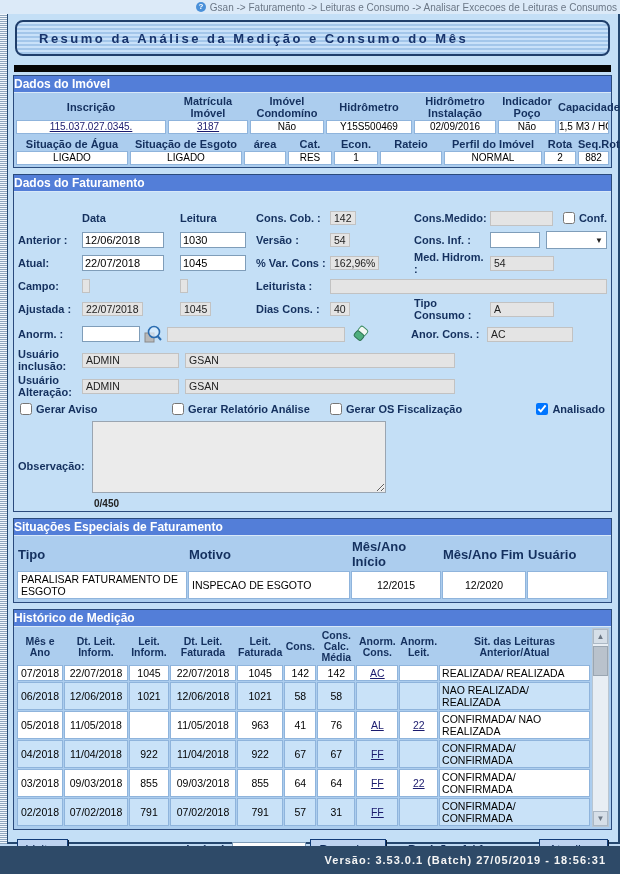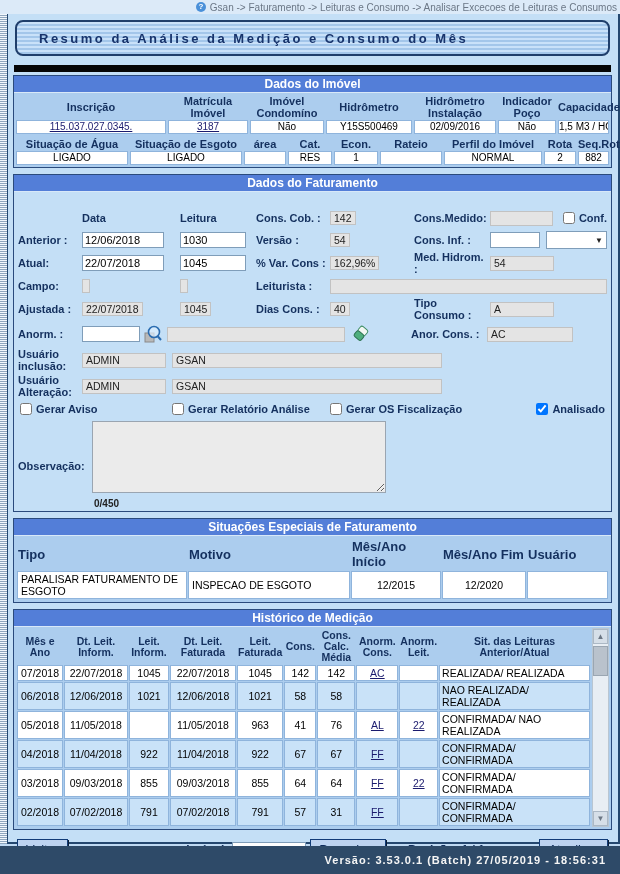--- a/index.html
+++ b/index.html
@@ -8,38 +8,38 @@
   .breadcrumb-bar{height:14px;background:#DCEAF8;display:flex;justify-content:flex-end;align-items:center;gap:4px;font-size:10px;color:#6B7786;padding-right:3px;flex:0 0 auto}
   .help-icon{width:10px;height:10px;border-radius:50%;background:#4A90D9;color:#fff;font-size:8px;line-height:10px;text-align:center;font-weight:bold;flex:0 0 auto}
   
   .frame{flex:1;display:flex;min-height:0}
   .left-stripe{flex:0 0 8px;background:repeating-linear-gradient(180deg,#F2F7FC 0 1px,#8FA6BE 1px 2px);border-right:1px solid #24476F}
   .main{flex:1;background:#C4DFF6;border-right:2px solid #24476F;border-bottom:2px solid #24476F;padding:4px 6px 4px 5px;display:flex;flex-direction:column;min-width:0}
   .title-box{height:36px;flex:0 0 auto;border:2px solid #1F3E6B;border-radius:8px;background:repeating-linear-gradient(180deg,#C9E1F9 0 2px,#A3C6EA 2px 4px);display:flex;align-items:center;padding-left:22px;margin:2px 2px 9px 2px;font-size:13px;font-weight:bold;letter-spacing:2.5px;color:#17336B}
   .black-bar{height:7px;background:#060606;margin:0 1px 3px 1px;flex:0 0 auto}
   
   .panel{border:1px solid #2A4A7C;background:#ACCDEE;margin-bottom:6px;flex:0 0 auto}
-  .panel-header{background:#537ED8;color:#fff;font-weight:bold;font-size:12px;text-align:center;height:17px;line-height:16px;border-bottom:1px solid #D8E8F8}
+  .panel-header{background:#537ED8;color:#fff;font-weight:bold;font-size:12px;height:17px;line-height:16px;border-bottom:1px solid #D8E8F8}
   .fatbg{background:#C4DFF6}
   
   .ihead{display:flex;align-items:center;text-align:center;font-size:11px;font-weight:bold;color:#14305E;padding:2px 2px 1px;gap:2px}
   .ihead>div{line-height:12px}
   .ival{display:flex;gap:2px;padding:0 2px 2px}
   .ival>div{background:#fff;border:1px solid #8FB4DC;height:14px;line-height:12px;font-size:10px;text-align:center;overflow:hidden;white-space:nowrap}
   .a1{flex:0 0 150px}.a2{flex:0 0 80px}.a3{flex:0 0 74px}.a4{flex:0 0 86px}.a5{flex:0 0 82px}.a6{flex:0 0 58px}.a7{flex:1}
   .b1{flex:0 0 112px}.b2{flex:0 0 112px}.b3{flex:0 0 42px}.b4{flex:0 0 44px}.b5{flex:0 0 44px}.b6{flex:0 0 62px}.b7{flex:0 0 98px}.b8{flex:0 0 32px}.b9{flex:1}
   .tlink{color:#1b1b6e;text-decoration:underline;cursor:pointer}
   
   .frow{display:flex;align-items:center;min-height:22px;padding:0 4px;font-size:11px;color:#14305E}
   .lab{font-weight:bold}
   .c1{flex:0 0 64px}.c2{flex:0 0 98px}.c3{flex:0 0 76px}.c4{flex:0 0 74px}.c5{flex:0 0 84px}.c6{flex:0 0 76px}
   .c7{flex:1;display:flex;align-items:center;min-width:0}
   input.txt{height:16px;border:1px solid #7F9DB9;font-size:11px;padding:0 2px;font-family:inherit;background:#fff}
   .ro{background:#E4E4E4;border:1px solid #C2C2C2;height:15px;line-height:13px;font-size:10.5px;color:#222;padding:0 3px;overflow:hidden;white-space:nowrap}
-  .w82{width:82px}.w66{width:66px}.w64{width:64px}.w58{width:58px}.w50{width:50px}.w86{width:86px}.w178{width:178px}.w84{width:84px}.w270{width:270px}.flex1{flex:1}
+  .w82{width:82px}.w66{width:66px}.w64{width:64px}.w58{width:58px}.w50{width:50px}.w86{width:86px}.w178{width:178px}.w84{width:97px}.w270{width:270px}.flex1{flex:1}
   .selectbox{width:72px;height:18px;background:#fff;border:1px solid #7F9DB9;display:flex;align-items:center;justify-content:flex-end;padding:0 3px;margin-left:6px;font-size:8px;color:#222;cursor:pointer}
   .icon-btn{margin-left:3px;cursor:pointer;flex:0 0 auto;display:inline-flex}
   input[type=checkbox]{width:12px;height:12px;margin:0 4px 0 0}
   .cbrow{display:flex;align-items:center;padding:4px 6px 2px;font-size:11px;font-weight:bold;color:#14305E}
   .cb1{flex:0 0 152px;display:flex;align-items:center}.cb2{flex:0 0 158px;display:flex;align-items:center}.cb3{flex:1;display:flex;align-items:center}
   .cb4{display:flex;align-items:center;margin-left:auto}
   .obsrow{display:flex;padding:4px 4px 0}
   .obslabel{flex:0 0 74px;align-self:center;font-weight:bold;font-size:11px;color:#14305E}
   textarea{width:294px;height:72px;background:#EBEBEB;border:1px solid #9AA5B1;resize:both;font-family:inherit;font-size:11px}
   .counter{font-size:10px;font-weight:bold;color:#222;margin:1px 0 2px 2px}

